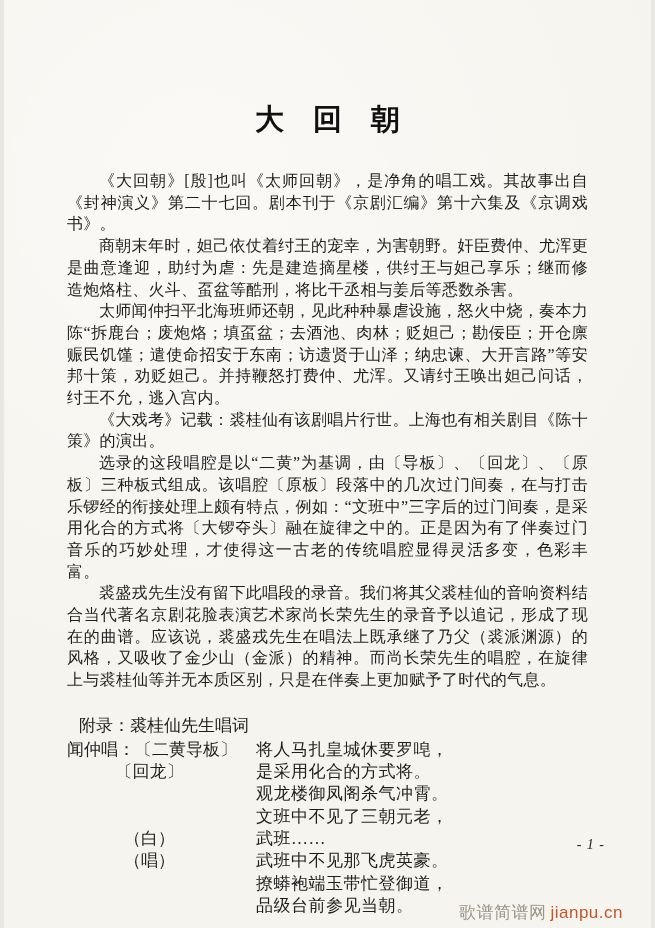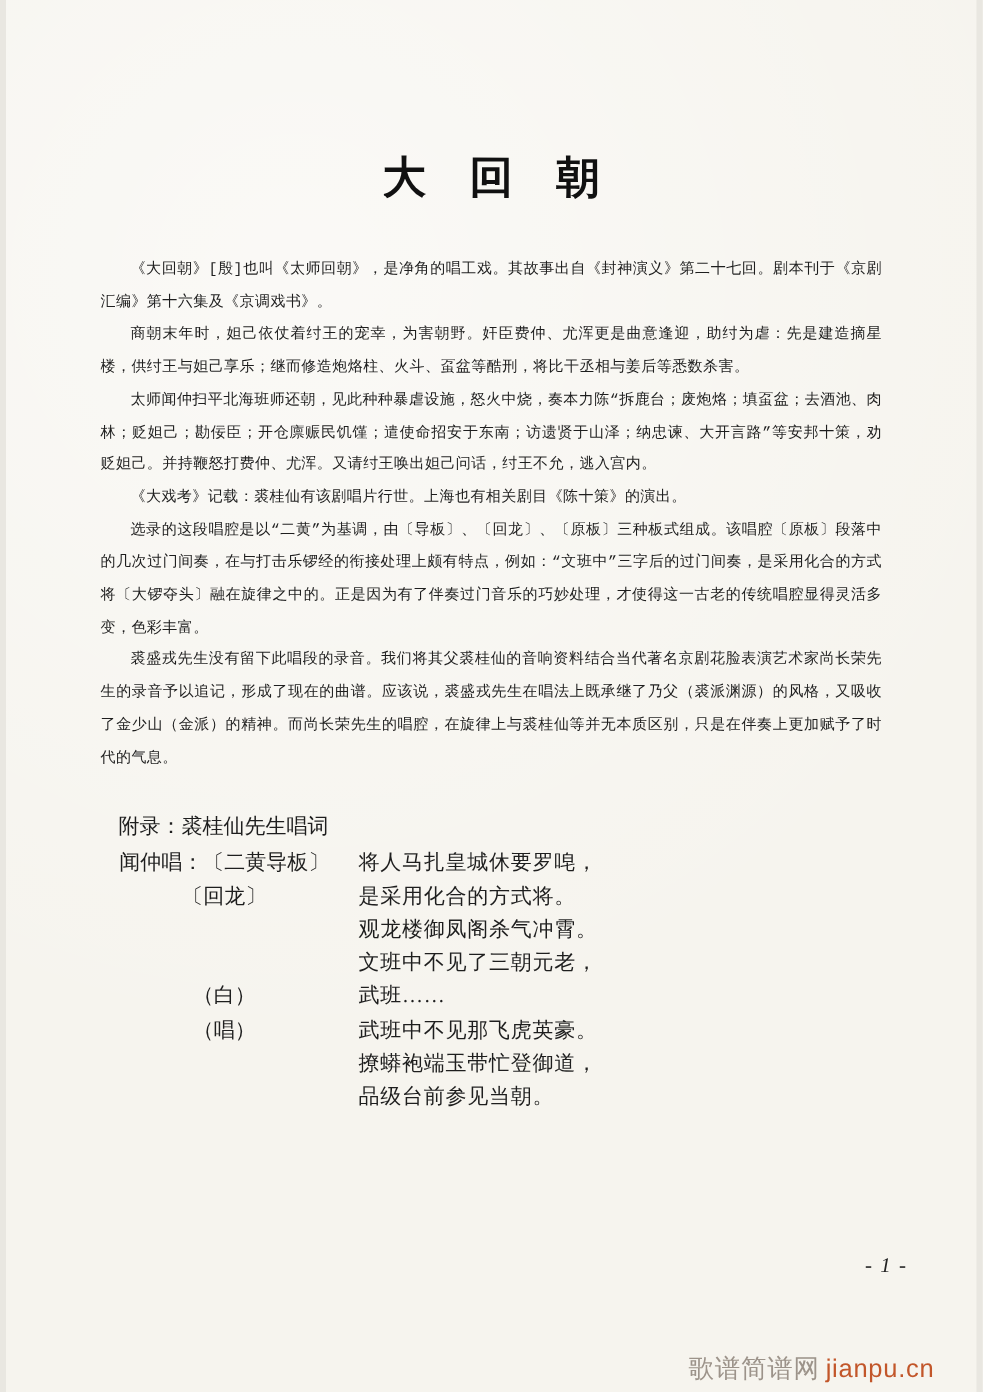--- a/index.html
+++ b/index.html
@@ -26,49 +26,48 @@
     text-align: center;
     font-size: 29px;
     line-height: 34px;
     font-weight: bold;
     color: #111;
     font-family: "Liberation Sans", sans-serif;
   }
   .content p.para {
     margin: 0;
     text-indent: 2em;
-    font-size: 10px;
+    font-size: 16px;
     line-height: 21.7px;
     text-align: justify;
     letter-spacing: 0.3px;
-    font-family: Liberation Mono, monospace;
   }
   .appendix {
     margin-top: 24px;
-    font-size: 14px;
+    font-size: 17px;
   }
   .appendix-title {
     margin: 0 0 2px 12px;
     line-height: 22px;
   }
   .lyrics {
     margin-top: 2px;
   }
   .lyric-row {
     display: flex;
     line-height: 22.3px;
   }
   .lyric-label {
     flex: none;
     width: 165px;
     text-align: center;
     white-space: pre;
   }
   .lyric-text {
-    margin-left: 7px;
+    margin-left: 24px;
     letter-spacing: 0.5px;
     text-align: center;
   }
   .page-number {
     position: absolute;
     top: 837px;
     right: 46px;
     font-size: 14px;
     font-style: italic;
     letter-spacing: 1px;

